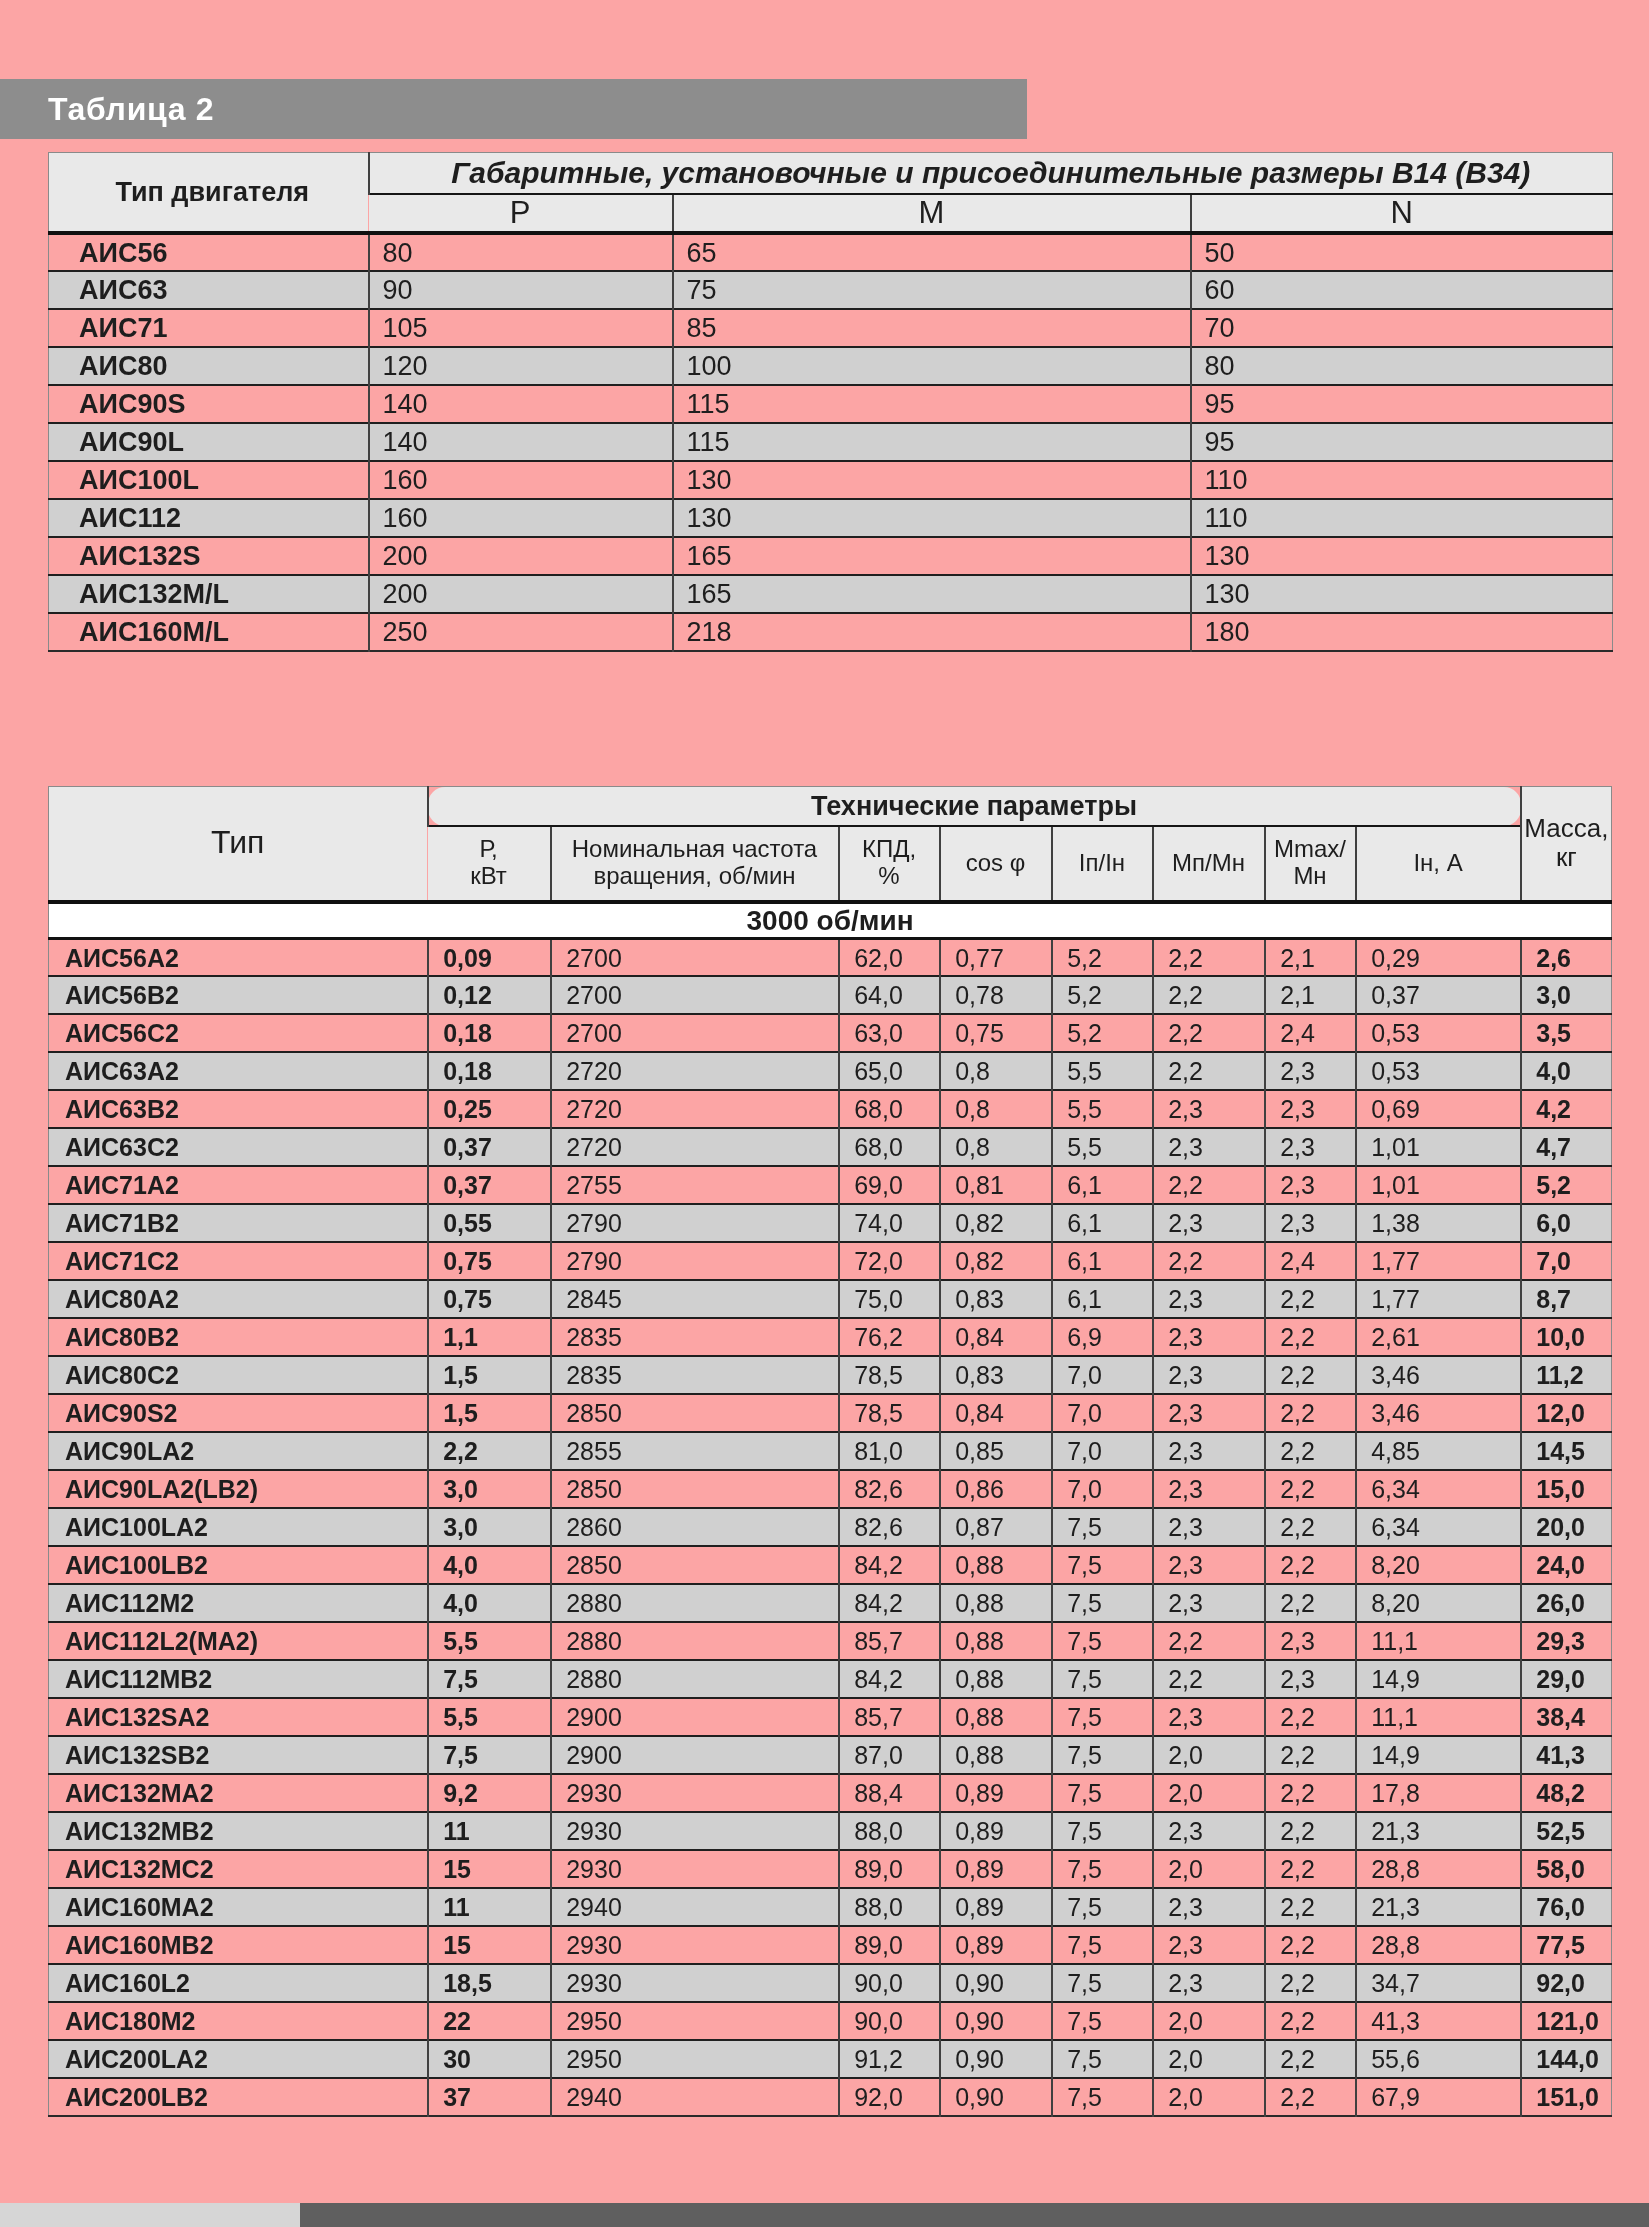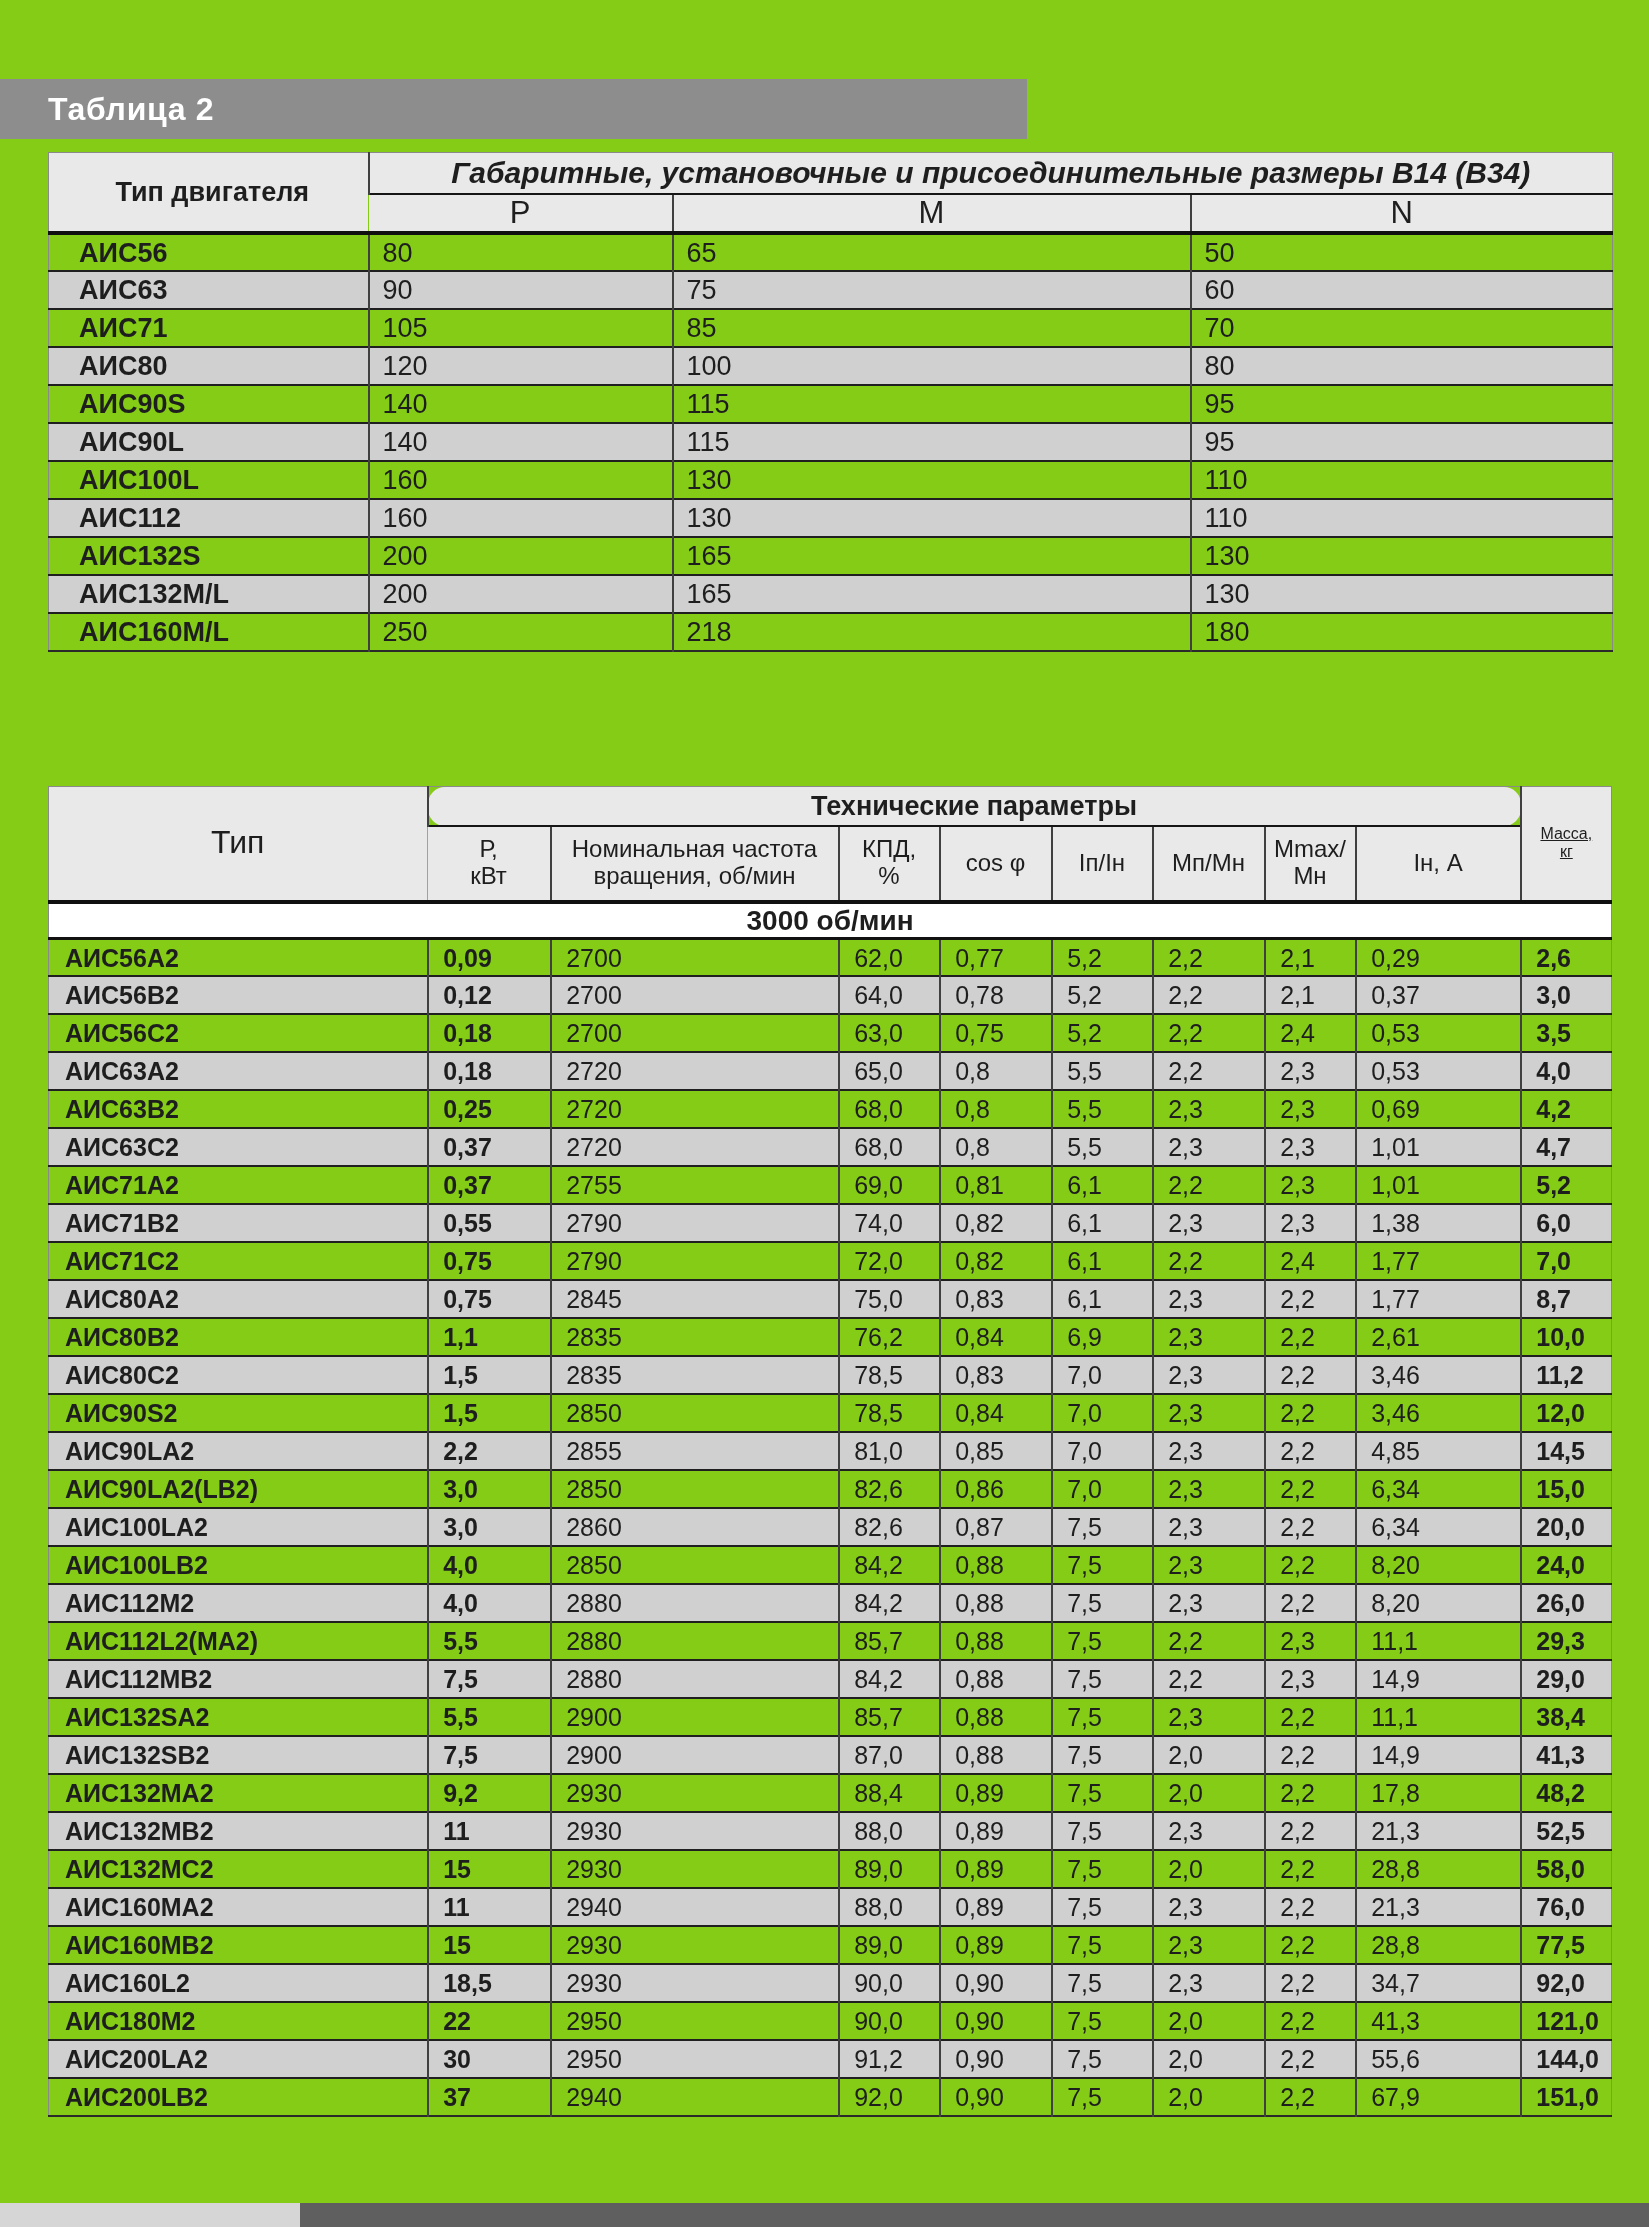--- a/index.html
+++ b/index.html
@@ -1,17 +1,17 @@
 <!DOCTYPE html>
 <html style="font-size:10.7px"><head>
 <meta charset="utf-8">
 <style>
   html,body{margin:0;padding:0;background:#ffffff;}
   .page{
-    position:relative;width:1649px;height:2227px;background:#84cc16;
+    position:relative;width:1649px;height:2227px;background:#fca5a5;
     font-family:"Liberation Sans",sans-serif;color:#1e1e1e;overflow:hidden;
   }
   
   .title-bar{
     position:absolute;left:0;width:1027px;height:60px;background:#8d8d8d;
     display:flex;align-items:center;box-sizing:border-box;padding-left:48px;
   }
   .title-bar span{
     color:#ffffff;font-size:32px;font-weight:bold;letter-spacing:0.7px;
   }
@@ -46,21 +46,21 @@
   }
   #table2 thead{border-bottom:4px solid #101010;}
   #t2body tr{height:38px;}
   #t2body td{font-size:27px;padding-left:13px;}
   #t2body td.type-col{font-weight:bold;padding-left:30px;font-size:27px;}
 
   
   #table3{top:786px;}
   #table3 .group-head{height:39px;font-size:27px;font-weight:bold;border-radius:17px;}
   #table3 .type-head{font-size:32px;font-weight:normal;}
-  #table3 .mass-head{font-size:16px;font-weight:normal;text-decoration:underline;}
+  #table3 .mass-head{font-size:26px;font-weight:normal;}
   #table3 .subhead3 th{
     height:76px;font-size:24px;font-weight:normal;border-top:2.7px solid #161616;
   }
   #table3 thead{border-bottom:4px solid #101010;}
   .section-row td{
     height:35px;text-align:center;font-size:28px;font-weight:bold;
     border-bottom:3.3px solid #111111;background:#ffffff;
   }
   #t3body tr{height:38px;}
   #t3body td{font-size:25px;padding-left:14.7px;font-weight:normal;}

